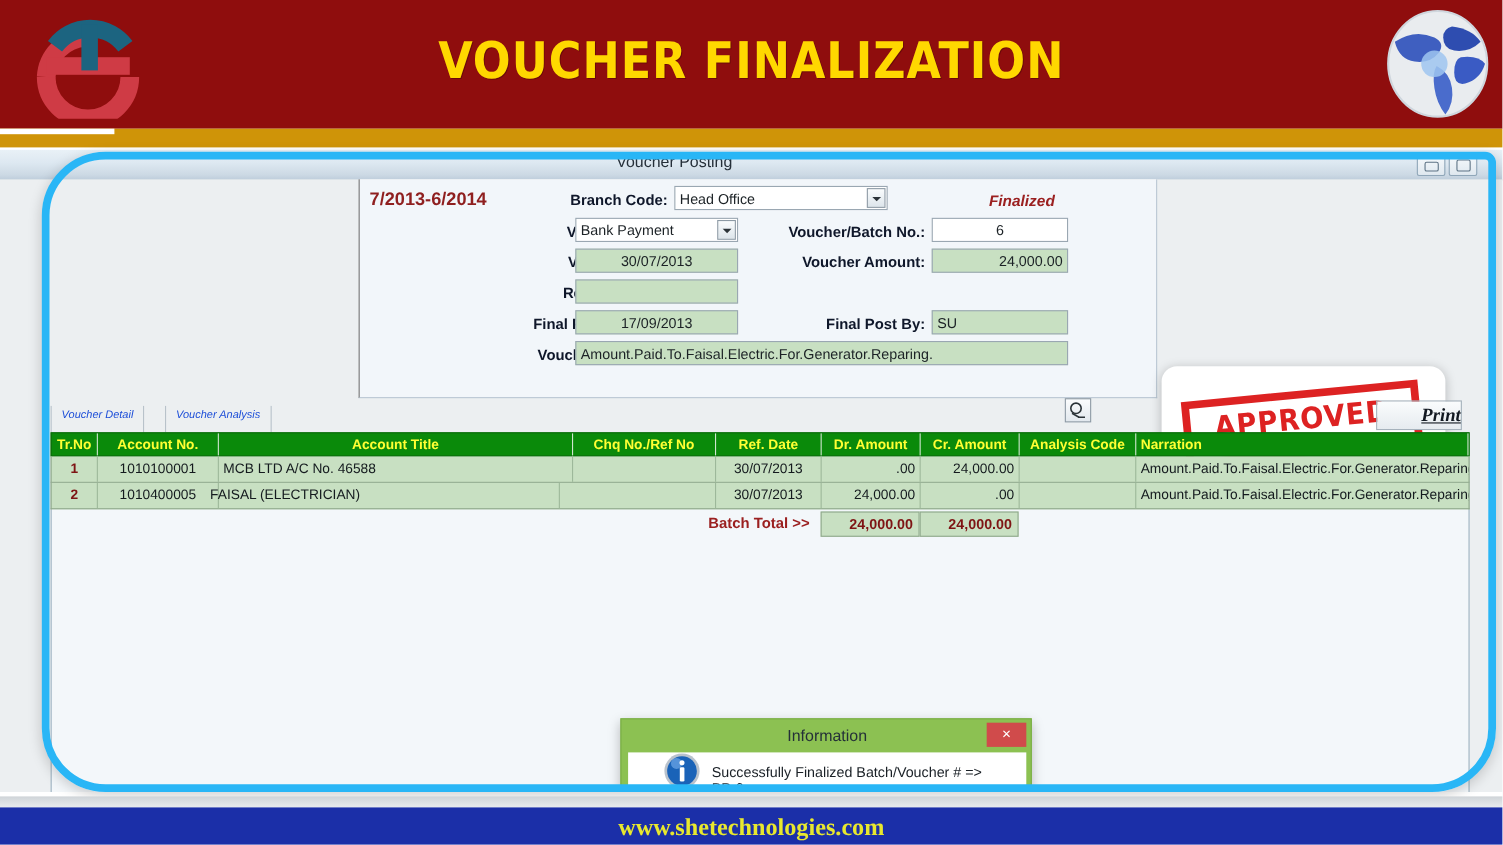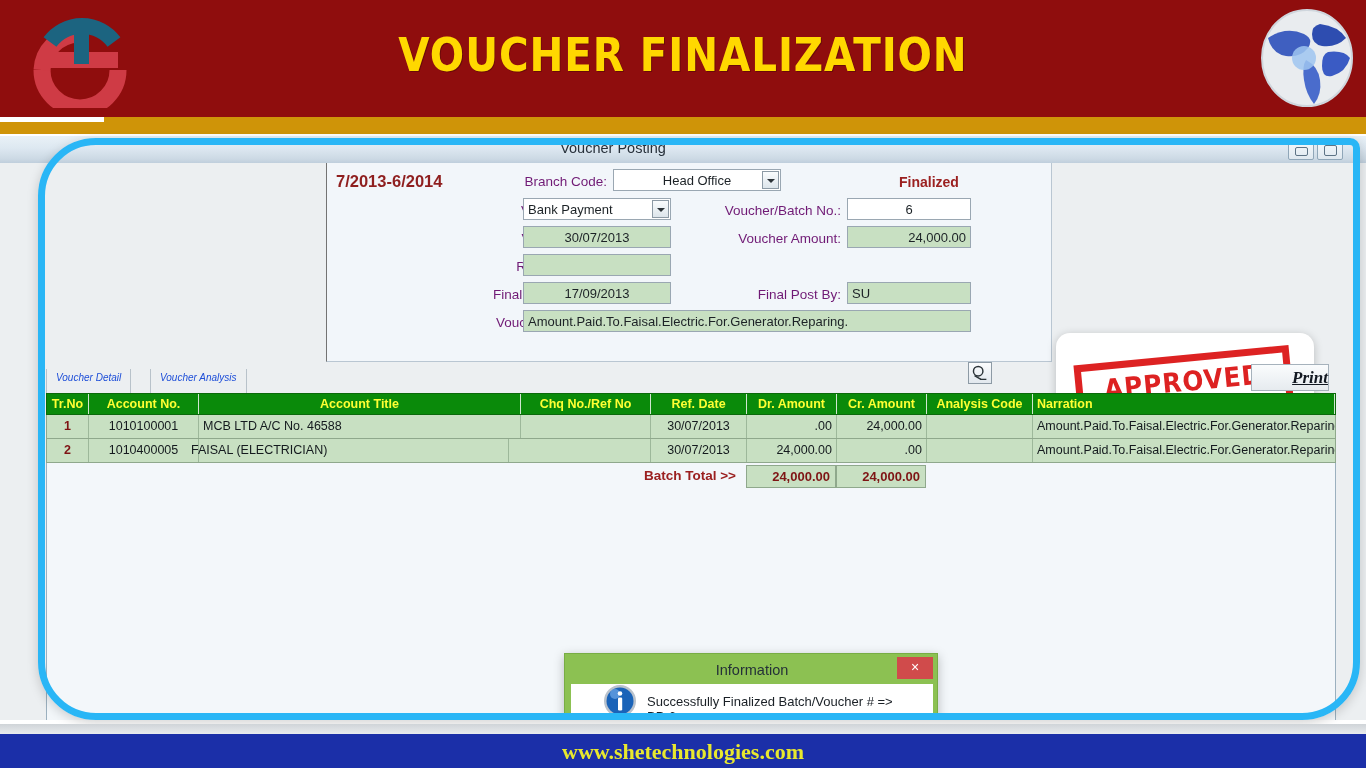--- a/index.html
+++ b/index.html
@@ -86,25 +86,26 @@
     border-left:1px solid #737373;
     border-right:1px solid #b9c6d2;
     border-bottom:1px solid #b9c6d2;
   }
   #period {
     position:absolute; left:9px; top:9px;
     font-size:16.5px; font-weight:bold; color:#8f1f1f;
   }
   #finalized {
     position:absolute; left:572px; top:11px;
-    font-size:14px; font-weight:bold; color:#9b2020;
+    font-size:14px; font-weight:bold; color:#9b2020;font-style:italic;
   }
   .flabel {
-    position:absolute; text-align:right; font-size:13.5px; color:#701a75;
+    position:absolute; text-align:right; font-size:13.5px; color:#0f172a;
     white-space:nowrap;
+    font-weight:bold;
   }
   .fbox {
     position:absolute; box-sizing:border-box;
     font-size:13px; color:#1c2226;
     border:1px solid #9aa7b2;
     background:#c8e0c2;
     padding:2px 4px 0 4px;
     line-height:18px;
     overflow:hidden; white-space:nowrap;
   }
@@ -323,21 +324,21 @@
       <div class="flabel" style="left:104px; top:40px; width:176px;">Voucher Type:</div>
       <div class="flabel" style="left:104px; top:68px; width:176px;">Voucher Date:</div>
       <div class="flabel" style="left:104px; top:96px; width:176px;">Reference No.:</div>
       <div class="flabel" style="left:64px; top:124px; width:216px;">Final Posting Date:</div>
       <div class="flabel" style="left:64px; top:152px; width:216px;">Voucher Remarks:</div>
 
       <div class="flabel" style="left:340px; top:40px; width:174px;">Voucher/Batch No.:</div>
       <div class="flabel" style="left:340px; top:68px; width:174px;">Voucher Amount:</div>
       <div class="flabel" style="left:340px; top:124px; width:174px;">Final Post By:</div>
 
-      <div class="fbox white" style="left:286px; top:6px; width:168px; height:22px;text-align:center;">Head Office<span class="combo-arrow"></span></div>
+      <div class="fbox white" style="left:286px; top:6px; width:194px; height:22px;">Head Office<span class="combo-arrow"></span></div>
       <div class="fbox white" style="left:196px; top:35px; width:148px; height:22px;">Bank Payment<span class="combo-arrow"></span></div>
       <div class="fbox center" style="left:196px; top:63px; width:148px; height:22px;">30/07/2013</div>
       <div class="fbox center" style="left:196px; top:91px; width:148px; height:22px;"></div>
       <div class="fbox center" style="left:196px; top:119px; width:148px; height:22px;">17/09/2013</div>
       <div class="fbox" style="left:196px; top:147px; width:448px; height:22px;">Amount.Paid.To.Faisal.Electric.For.Generator.Reparing.</div>
 
       <div class="fbox white center" style="left:520px; top:35px; width:124px; height:22px;">6</div>
       <div class="fbox right" style="left:520px; top:63px; width:124px; height:22px;">24,000.00</div>
       <div class="fbox" style="left:520px; top:119px; width:124px; height:22px;">SU</div>
     </div>

